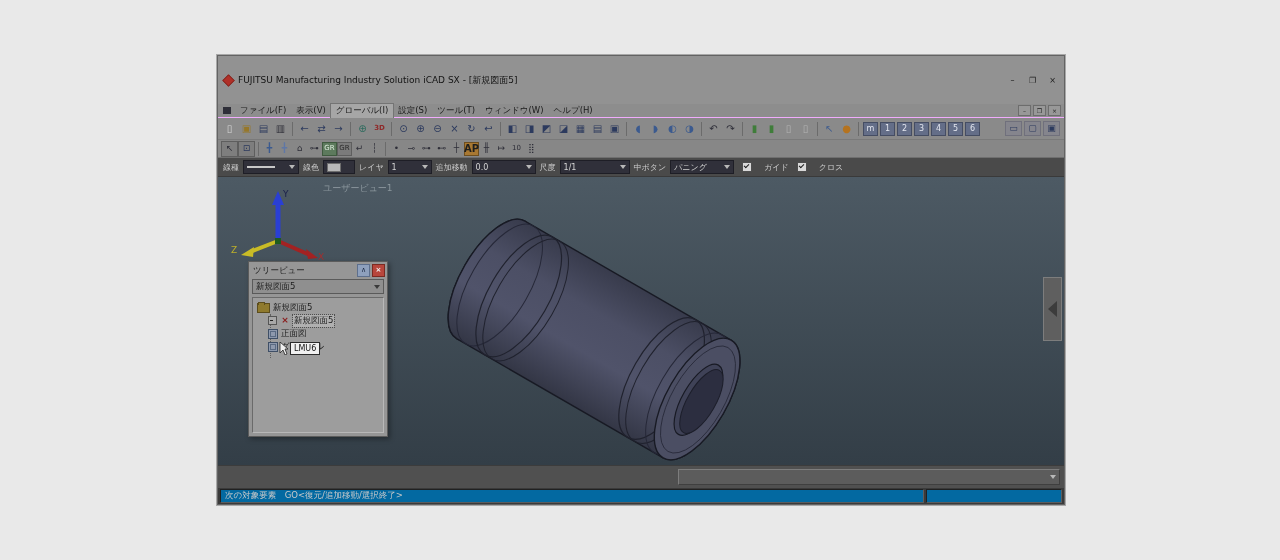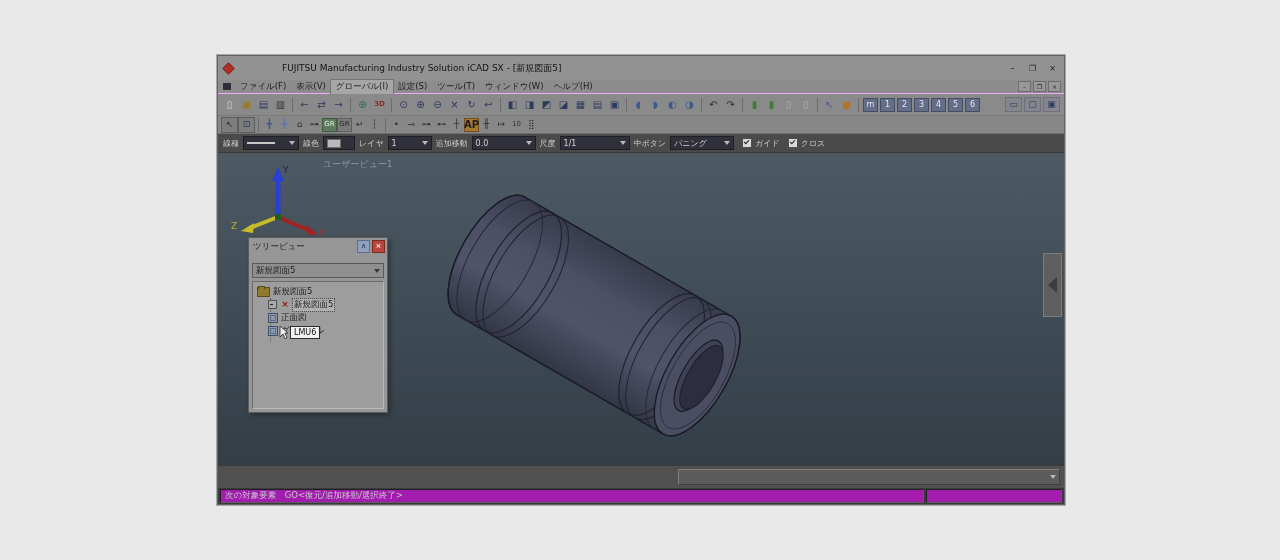--- a/index.html
+++ b/index.html
@@ -2,21 +2,21 @@
 <html><head>
 <meta charset="utf-8">
 <style>
   html,body{margin:0;padding:0;}
   body{width:1280px;height:560px;background:#e9e9e9;overflow:hidden;
        font-family:"DejaVu Sans",sans-serif;-webkit-font-smoothing:antialiased;}
   .window{position:absolute;left:217px;top:55px;width:846px;height:448px;
           background:#8c8c8c;border:1px solid #636363;display:flex;flex-direction:column;
           box-shadow:0 0 0 1px #a8a8a8;}
   
-  .titlebar{height:16px;background:#929292;display:flex;align-items:center;padding:4px 3px;flex:none;gap:44px;}
+  .titlebar{height:16px;background:#929292;display:flex;align-items:center;padding:16px 3px;flex:none;}
   .logo{width:9px;height:9px;background:#b03028;transform:rotate(45deg) scale(.8);margin:0 4px 0 2px;flex:none;border:1px solid #6e1d18;}
   .title{font-size:9px;color:#141414;white-space:nowrap;overflow:hidden;}
   .winbtns{margin-left:auto;display:flex;gap:3px;}
   .wbtn{width:17px;height:11px;font-size:8px;line-height:11px;text-align:center;color:#1c1c1c;}
   
   .menubar{height:13px;background:#8d8d8d;display:flex;align-items:center;padding:0 3px;flex:none;border-bottom:1px solid #f0abfc;}
   .child-icon{width:8px;height:7px;background:#2e2e38;margin:0 4px 0 2px;flex:none;}
   .menuitems{display:flex;height:100%;align-items:center;}
   .menuitem{font-size:8.5px;color:#1a1a1a;padding:1px 5px;white-space:nowrap;}
   .menuitem.hl{background:#a6a6a6;outline:1px solid #747474;}
@@ -50,29 +50,29 @@
   .tbtn.c-win .glyph{color:#2c3a5e;font-size:9px;}
   
   .propbar{height:18px;background:#4a4a4a;display:flex;align-items:center;gap:4px;padding:0 5px;flex:none;font-size:8px;color:#cdcdcd;border-bottom:1px solid #3a3a3a;}
   .plabel{white-space:nowrap;}
   .pf{background:#30303a;border:1px solid #1e1e26;color:#d4d4d4;height:12px;display:flex;align-items:center;padding:0 3px;font-size:8px;}
   .chev{width:0;height:0;border-left:3px solid transparent;border-right:3px solid transparent;border-top:4px solid #b9b9b9;margin-left:auto;flex:none;}
   .linesample{width:28px;height:2px;background:#c8c8c8;margin-right:4px;}
   .swatch{width:12px;height:7px;background:#b9b9b9;border:1px solid #6e6e6e;}
   .cb{width:8px;height:8px;background:#d9d9d9;border:1px solid #4e4e4e;position:relative;flex:none;}
   .cb::after{content:"";position:absolute;left:1px;top:1px;width:4px;height:2px;border-left:1.5px solid #1d1d1d;border-bottom:1.5px solid #1d1d1d;transform:rotate(-45deg);}
-  .cbwrap{display:flex;align-items:center;gap:3px;margin-left:4px;}
+  .cbwrap{display:flex;align-items:center;gap:12px;margin-left:4px;}
   
   .viewport{flex:1;position:relative;background:linear-gradient(#4d5a64,#333e47);overflow:hidden;text-decoration:underline;}
   .viewlabel{position:absolute;left:105px;top:5px;font-size:9px;color:#8b969d;}
   .collapse{position:absolute;right:2px;top:100px;width:17px;height:62px;background:#5f5f5f;border:1px solid #7d7d7d;display:flex;align-items:center;justify-content:center;}
   .collapse .tri{width:0;height:0;border-top:8px solid transparent;border-bottom:8px solid transparent;border-right:9px solid #3c3c3c;}
   
   .treepanel{position:absolute;left:30px;top:84px;width:138px;height:174px;background:#969696;border:1px solid #5c5c5c;box-shadow:2px 2px 5px rgba(0,0,0,.35);display:flex;flex-direction:column;}
-  .tp-title{height:15px;display:flex;align-items:center;padding:1px 2px 8px 4px;font-size:8.5px;color:#1d1d1d;}
+  .tp-title{height:15px;display:flex;align-items:center;padding:1px 2px 0 4px;font-size:8.5px;color:#1d1d1d;}
   .tp-btns{margin-left:auto;display:flex;gap:2px;}
   .tp-btn{width:11px;height:11px;font-size:7px;line-height:11px;text-align:center;}
   .tp-roll{background:#8ea0bd;border:1px solid #5d6f8d;color:#1d2a44;}
   .tp-close{background:#b8463c;border:1px solid #7c2a22;color:#f4f4f4;font-weight:bold;}
   .tp-combo{margin:1px 3px;height:13px;background:#8f8f8f;border:1px solid #5a5a5a;display:flex;align-items:center;padding:0 3px;font-size:8.5px;color:#1d1d1d;}
   .tp-combo .chev{border-top-color:#3a3a3a;}
   .tp-tree{margin:2px 3px 3px;flex:1;background:#9d9d9d;border:1px solid #6a6a6a;border-right-color:#b8b8b8;border-bottom-color:#b8b8b8;padding:3px 2px;position:relative;font-size:8.5px;color:#1c1c1c;}
   .trow{height:13px;display:flex;align-items:center;gap:3px;white-space:nowrap;}
   .indent1{padding-left:2px;} .indent2{padding-left:13px;}
   .guide{position:absolute;left:17px;top:16px;height:44px;border-left:1px dotted #5f5f5f;}
@@ -83,21 +83,21 @@
   .ic-model{width:10px;height:9px;position:relative;flex:none;color:#8a1b1b;font-size:9px;font-weight:bold;line-height:9px;text-align:center;}
   .ic-view{width:8px;height:8px;background:#8e99ad;border:1px solid #3f4f66;position:relative;flex:none;}
   .ic-view::after{content:"";position:absolute;left:1px;top:1px;width:4px;height:4px;border:1px solid #5a6a82;}
   .tlabel.selected{background:#b0b0b0;outline:1px dotted #4e4e4e;padding:0 1px;}
   .tooltipwrap{position:absolute;left:26px;top:44px;display:flex;align-items:center;gap:1px;}
   .tooltip{background:#f1f1f1;border:1px solid #2c2c2c;color:#111;font-size:8px;height:11px;line-height:11px;padding:0 3px;}
   
   .comborow{height:22px;background:#505050;display:flex;align-items:center;padding:0 4px;flex:none;border-top:1px solid #3c3c3c;}
   .bigcombo{margin-left:auto;width:374px;height:14px;background:#5c5c5c;border:1px solid #7d7d7d;border-bottom-color:#3f3f3f;border-right-color:#3f3f3f;display:flex;align-items:center;padding:0 3px;font-size:8px;color:#d0d0d0;}
   .statusbar{height:14px;background:#3a3a3a;display:flex;gap:2px;padding:1px 2px;flex:none;}
-  .spanel{border:1px solid #212121;border-right-color:#5d5d5d;border-bottom-color:#5d5d5d;background:#a21caf;display:flex;align-items:center;padding:0 4px;}
+  .spanel{border:1px solid #212121;border-right-color:#5d5d5d;border-bottom-color:#5d5d5d;background:#0369a1;display:flex;align-items:center;padding:0 4px;}
   .spanel.left{flex:1;max-width:706px;}
   .spanel.right{width:126px;}
   .statustext{font-size:8.5px;color:#c9c9c9;white-space:nowrap;}
   svg text{font-family:"DejaVu Sans",sans-serif;}
 </style>
 </head>
 <body>
 
 <div class="window">
 

